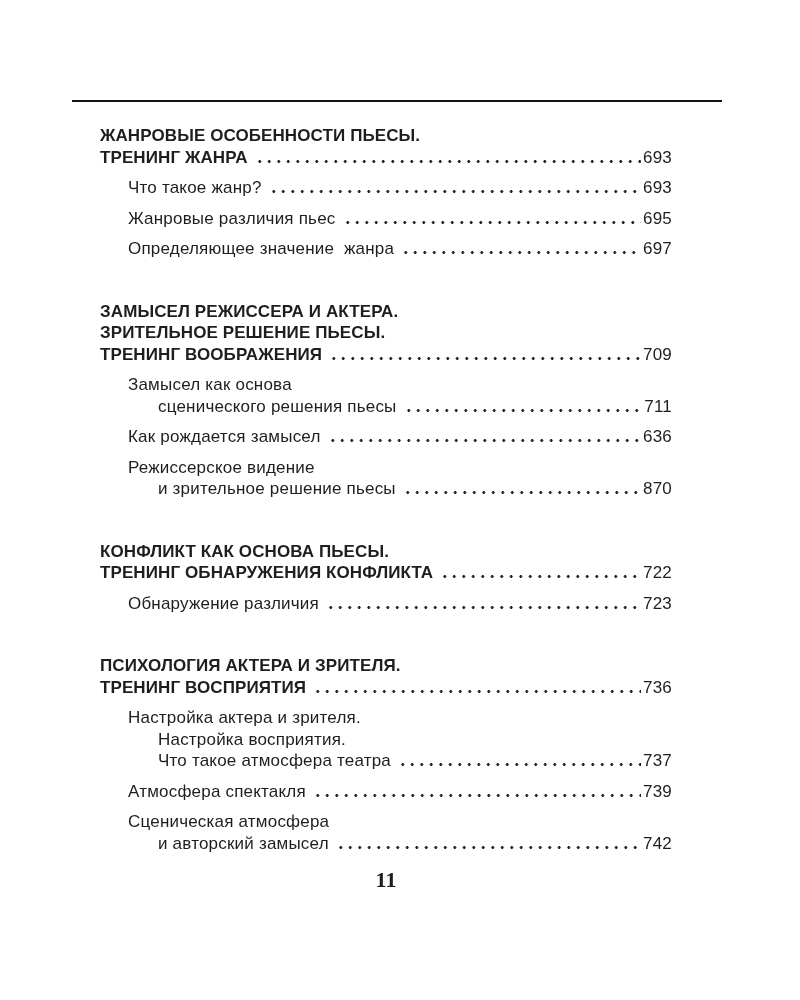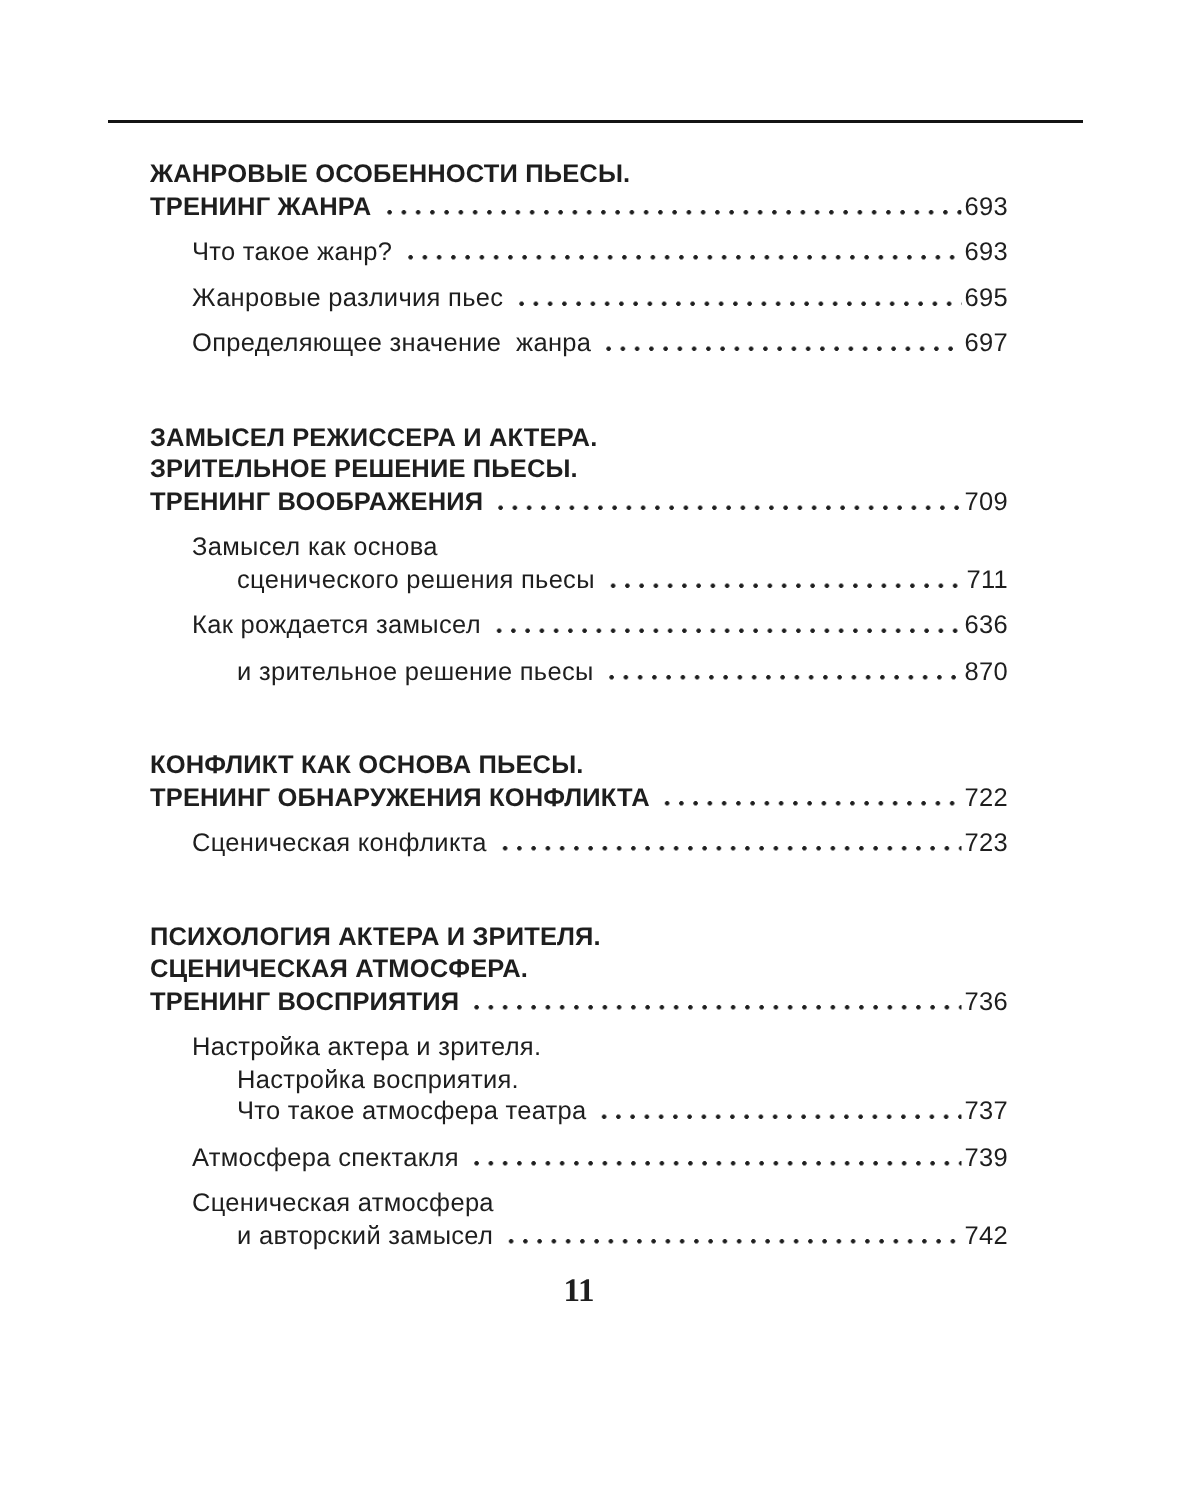--- a/index.html
+++ b/index.html
@@ -12,20 +12,21 @@
     width:800px;height:1000px;
     background:var(--background);
     font-family:"Liberation Sans","DejaVu Sans",sans-serif;
     color:var(--text);
   }
   .sheet{
     position:relative;
     width:800px;height:880px;
     background:var(--background);
     overflow:hidden;
+    margin-top:20px;
   }
   .rule{
     position:absolute;
     left:72px;width:650px;
     background:var(--rule);
   }
   .rule.top{top:80px;height:2px;}
   .rule.bottom{top:889px;height:2.5px;}
   .toc{
     position:absolute;
@@ -134,50 +135,50 @@
           </div>
         </div>
         <div class="entry">
           <div class="toc-line entry-first">
             <span class="txt">Как рождается замысел</span>
             <span class="dots"></span>
             <span class="pg">636</span>
           </div>
         </div>
         <div class="entry">
+          <div class="toc-line entry-first">
+            <span class="txt">Режиссерское видение</span>
+          </div>
           <div class="toc-line entry-wrap">
             <span class="txt">и зрительное решение пьесы</span>
             <span class="dots"></span>
             <span class="pg">870</span>
           </div>
         </div>
       </section>
       <section class="toc-section">
         <div class="toc-line heading-line">
           <span class="txt">КОНФЛИКТ КАК ОСНОВА ПЬЕСЫ.</span>
         </div>
         <div class="toc-line heading-line">
           <span class="txt">ТРЕНИНГ ОБНАРУЖЕНИЯ КОНФЛИКТА</span>
           <span class="dots"></span>
           <span class="pg">722</span>
         </div>
         <div class="entry">
           <div class="toc-line entry-first">
-            <span class="txt">Сценическая конфликта</span>
+            <span class="txt">Обнаружение различия</span>
             <span class="dots"></span>
             <span class="pg">723</span>
           </div>
         </div>
       </section>
       <section class="toc-section">
         <div class="toc-line heading-line">
           <span class="txt">ПСИХОЛОГИЯ АКТЕРА И ЗРИТЕЛЯ.</span>
-        </div>
-        <div class="toc-line heading-line">
-          <span class="txt">СЦЕНИЧЕСКАЯ АТМОСФЕРА.</span>
         </div>
         <div class="toc-line heading-line">
           <span class="txt">ТРЕНИНГ ВОСПРИЯТИЯ</span>
           <span class="dots"></span>
           <span class="pg">736</span>
         </div>
         <div class="entry">
           <div class="toc-line entry-first">
             <span class="txt">Настройка актера и зрителя.</span>
           </div>

